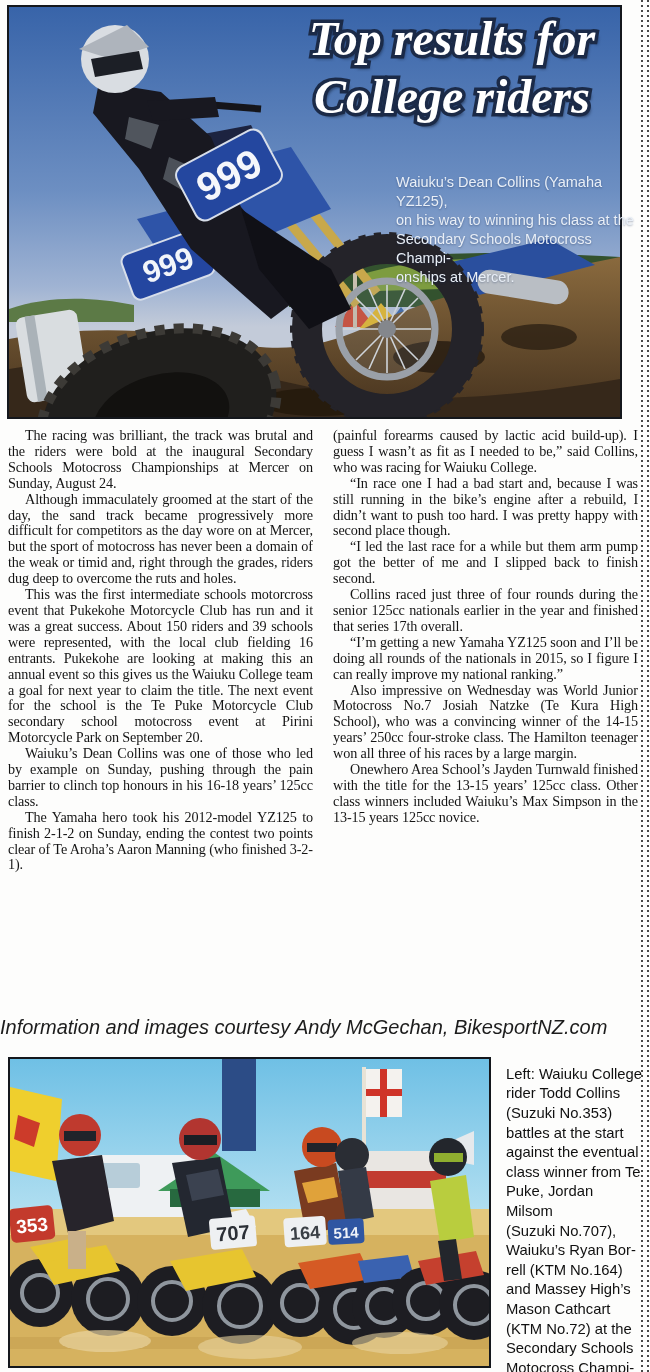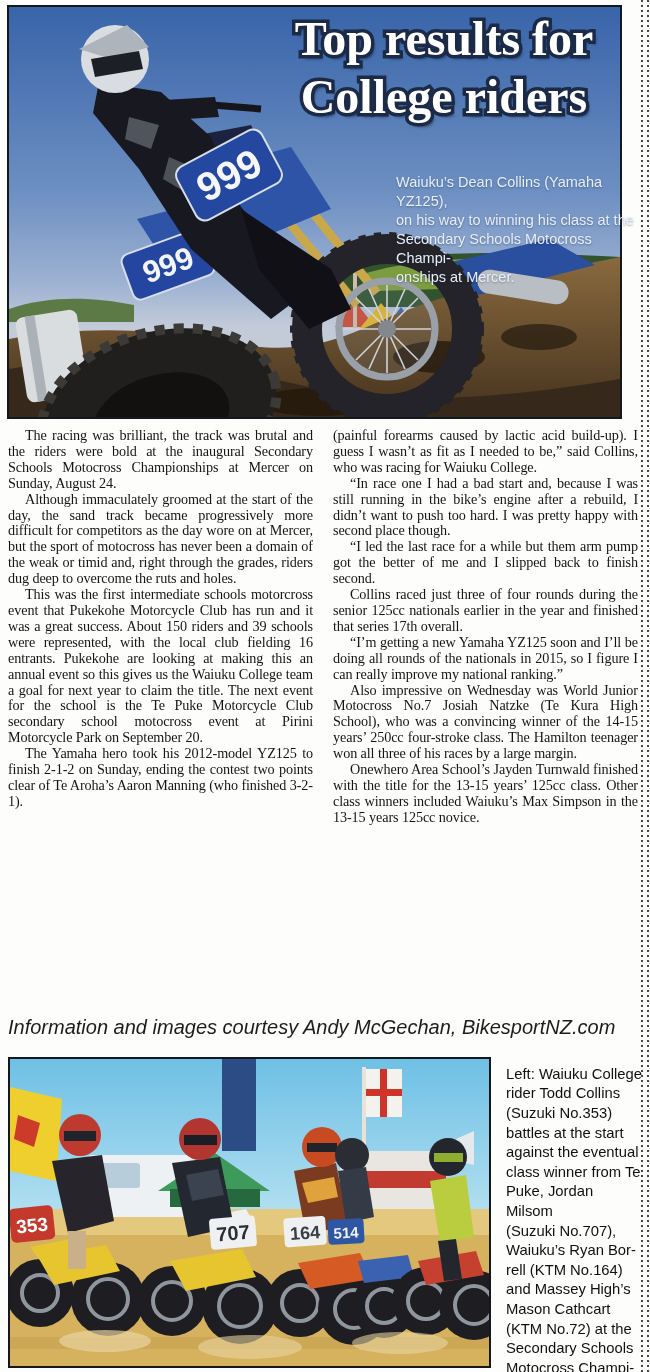--- a/index.html
+++ b/index.html
@@ -3,33 +3,33 @@
 <meta charset="utf-8">
 <style>
   html,body{margin:0;padding:0;}
   body{width:650px;height:1372px;background:#ffffff;font-family:"Liberation Serif",serif;}
   .page{position:relative;width:650px;height:1372px;background:#fdfdfc;overflow:hidden;}
 
   
   .top-photo{position:absolute;left:7px;top:5px;width:615px;height:414px;border:2px solid #14171c;box-sizing:border-box;overflow:hidden;background:#3a66ab;}
   .top-photo svg{display:block;width:100%;height:100%;}
 
-  .headline{position:absolute;left:264px;top:10px;width:360px;z-index:5;}
+  .headline{position:absolute;left:272px;top:10px;width:360px;z-index:5;font-style:italic;}
   .hl-line{display:block;position:relative;z-index:0;text-align:center;font-family:"Liberation Serif",serif;font-weight:bold;font-size:48px;line-height:58px;color:#ffffff;}
   .hl-line::before{content:attr(data-text);position:absolute;left:0;top:0;width:100%;z-index:-1;color:#1b2a47;-webkit-text-stroke:7px #1b2a47;text-shadow:3px 4px 3px rgba(10,18,35,.55);}
 
   .photo-caption{position:absolute;left:368px;top:158px;width:252px;z-index:5;font-family:"Liberation Sans",sans-serif;font-size:14.5px;line-height:19px;color:#e9eff7;white-space:pre-line;text-shadow:0 1px 2px rgba(20,40,80,.4);margin-left:28px;}
 
   
   .article{position:absolute;left:8px;top:428px;width:630px;display:flex;gap:20px;}
   .col{width:305px;font-family:"Liberation Serif",serif;font-size:14.2px;line-height:15.9px;text-align:justify;color:#141414;letter-spacing:-0.1px;}
   .col p{margin:0;text-indent:17px;}
   .col p.no-indent{text-indent:0;}
 
-  .credit{position:absolute;left:8px;top:1016px;width:632px;font-family:"Liberation Sans",sans-serif;font-style:italic;font-size:20px;color:#1c1c1c;white-space:nowrap;}
+  .credit{position:absolute;left:0;top:1016px;width:632px;font-family:"Liberation Sans",sans-serif;font-style:italic;font-size:20px;color:#1c1c1c;white-space:nowrap;}
 
   
   .bottom-photo{position:absolute;left:8px;top:1057px;width:483px;height:311px;border:2px solid #14171c;box-sizing:border-box;overflow:hidden;background:#7ac4e6;}
   .bottom-photo svg{display:block;width:100%;height:100%;}
 
   .bottom-caption{position:absolute;left:506px;top:1050px;width:136px;font-family:"Liberation Sans",sans-serif;font-size:14.8px;line-height:19.6px;color:#101010;white-space:pre-line;}
 
   
   .perforation{position:absolute;right:1px;top:0;height:1372px;width:8px;
     background-image:repeating-linear-gradient(#454545 0 2px,transparent 2px 5px),repeating-linear-gradient(#454545 0 2px,transparent 2px 5px);
@@ -141,20 +141,21 @@
   <p class="photo-caption">Waiuku’s Dean Collins (Yamaha YZ125),
 on his way to winning his class at the
 Secondary Schools Motocross Champi-
 onships at Mercer.</p>
 
   <div class="article">
     <div class="col">
       <p>The racing was brilliant, the track was brutal and the riders were bold at the inaugural Secondary Schools Motocross Championships at Mercer on Sunday, August 24.</p>
       <p>Although immaculately groomed at the start of the day, the sand track became progressively more difficult for competitors as the day wore on at Mercer, but the sport of motocross has never been a domain of the weak or timid and, right through the grades, riders dug deep to overcome the ruts and holes.</p>
       <p>This was the first intermediate schools motorcross event that Pukekohe Motorcycle Club has run and it was a great success. About 150 riders and 39 schools were represented, with the local club fielding 16 entrants. Pukekohe are looking at making this an annual event so this gives us the Waiuku College team a goal for next year to claim the title. The next event for the school is the Te Puke Motorcycle Club secondary school motocross event at Pirini Motorcycle Park on September 20.</p>
+      <p>Waiuku’s Dean Collins was one of those who led by example on Sunday, pushing through the pain barrier to clinch top honours in his 16-18 years’ 125cc class.</p>
       <p>The Yamaha hero took his 2012-model YZ125 to finish 2-1-2 on Sunday, ending the contest two points clear of Te Aroha’s Aaron Manning (who finished 3-2-1).</p>
     </div>
     <div class="col">
       <p class="no-indent">(painful forearms caused by lactic acid build-up). I guess I wasn’t as fit as I needed to be,” said Collins, who was racing for Waiuku College.</p>
       <p>“In race one I had a bad start and, because I was still running in the bike’s engine after a rebuild, I didn’t want to push too hard. I was pretty happy with second place though.</p>
       <p>“I led the last race for a while but them arm pump got the better of me and I slipped back to finish second.</p>
       <p>Collins raced just three of four rounds during the senior 125cc nationals earlier in the year and finished that series 17th overall.</p>
       <p>“I’m getting a new Yamaha YZ125 soon and I’ll be doing all rounds of the nationals in 2015, so I figure I can really improve my national ranking.”</p>
       <p>Also impressive on Wednesday was World Junior Motocross No.7 Josiah Natzke (Te Kura High School), who was a convincing winner of the 14-15 years’ 250cc four-stroke class. The Hamilton teenager won all three of his races by a large margin.</p>
       <p>Onewhero Area School’s Jayden Turnwald finished with the title for the 13-15 years’ 125cc class. Other class winners included Waiuku’s Max Simpson in the 13-15 years 125cc novice.</p>

